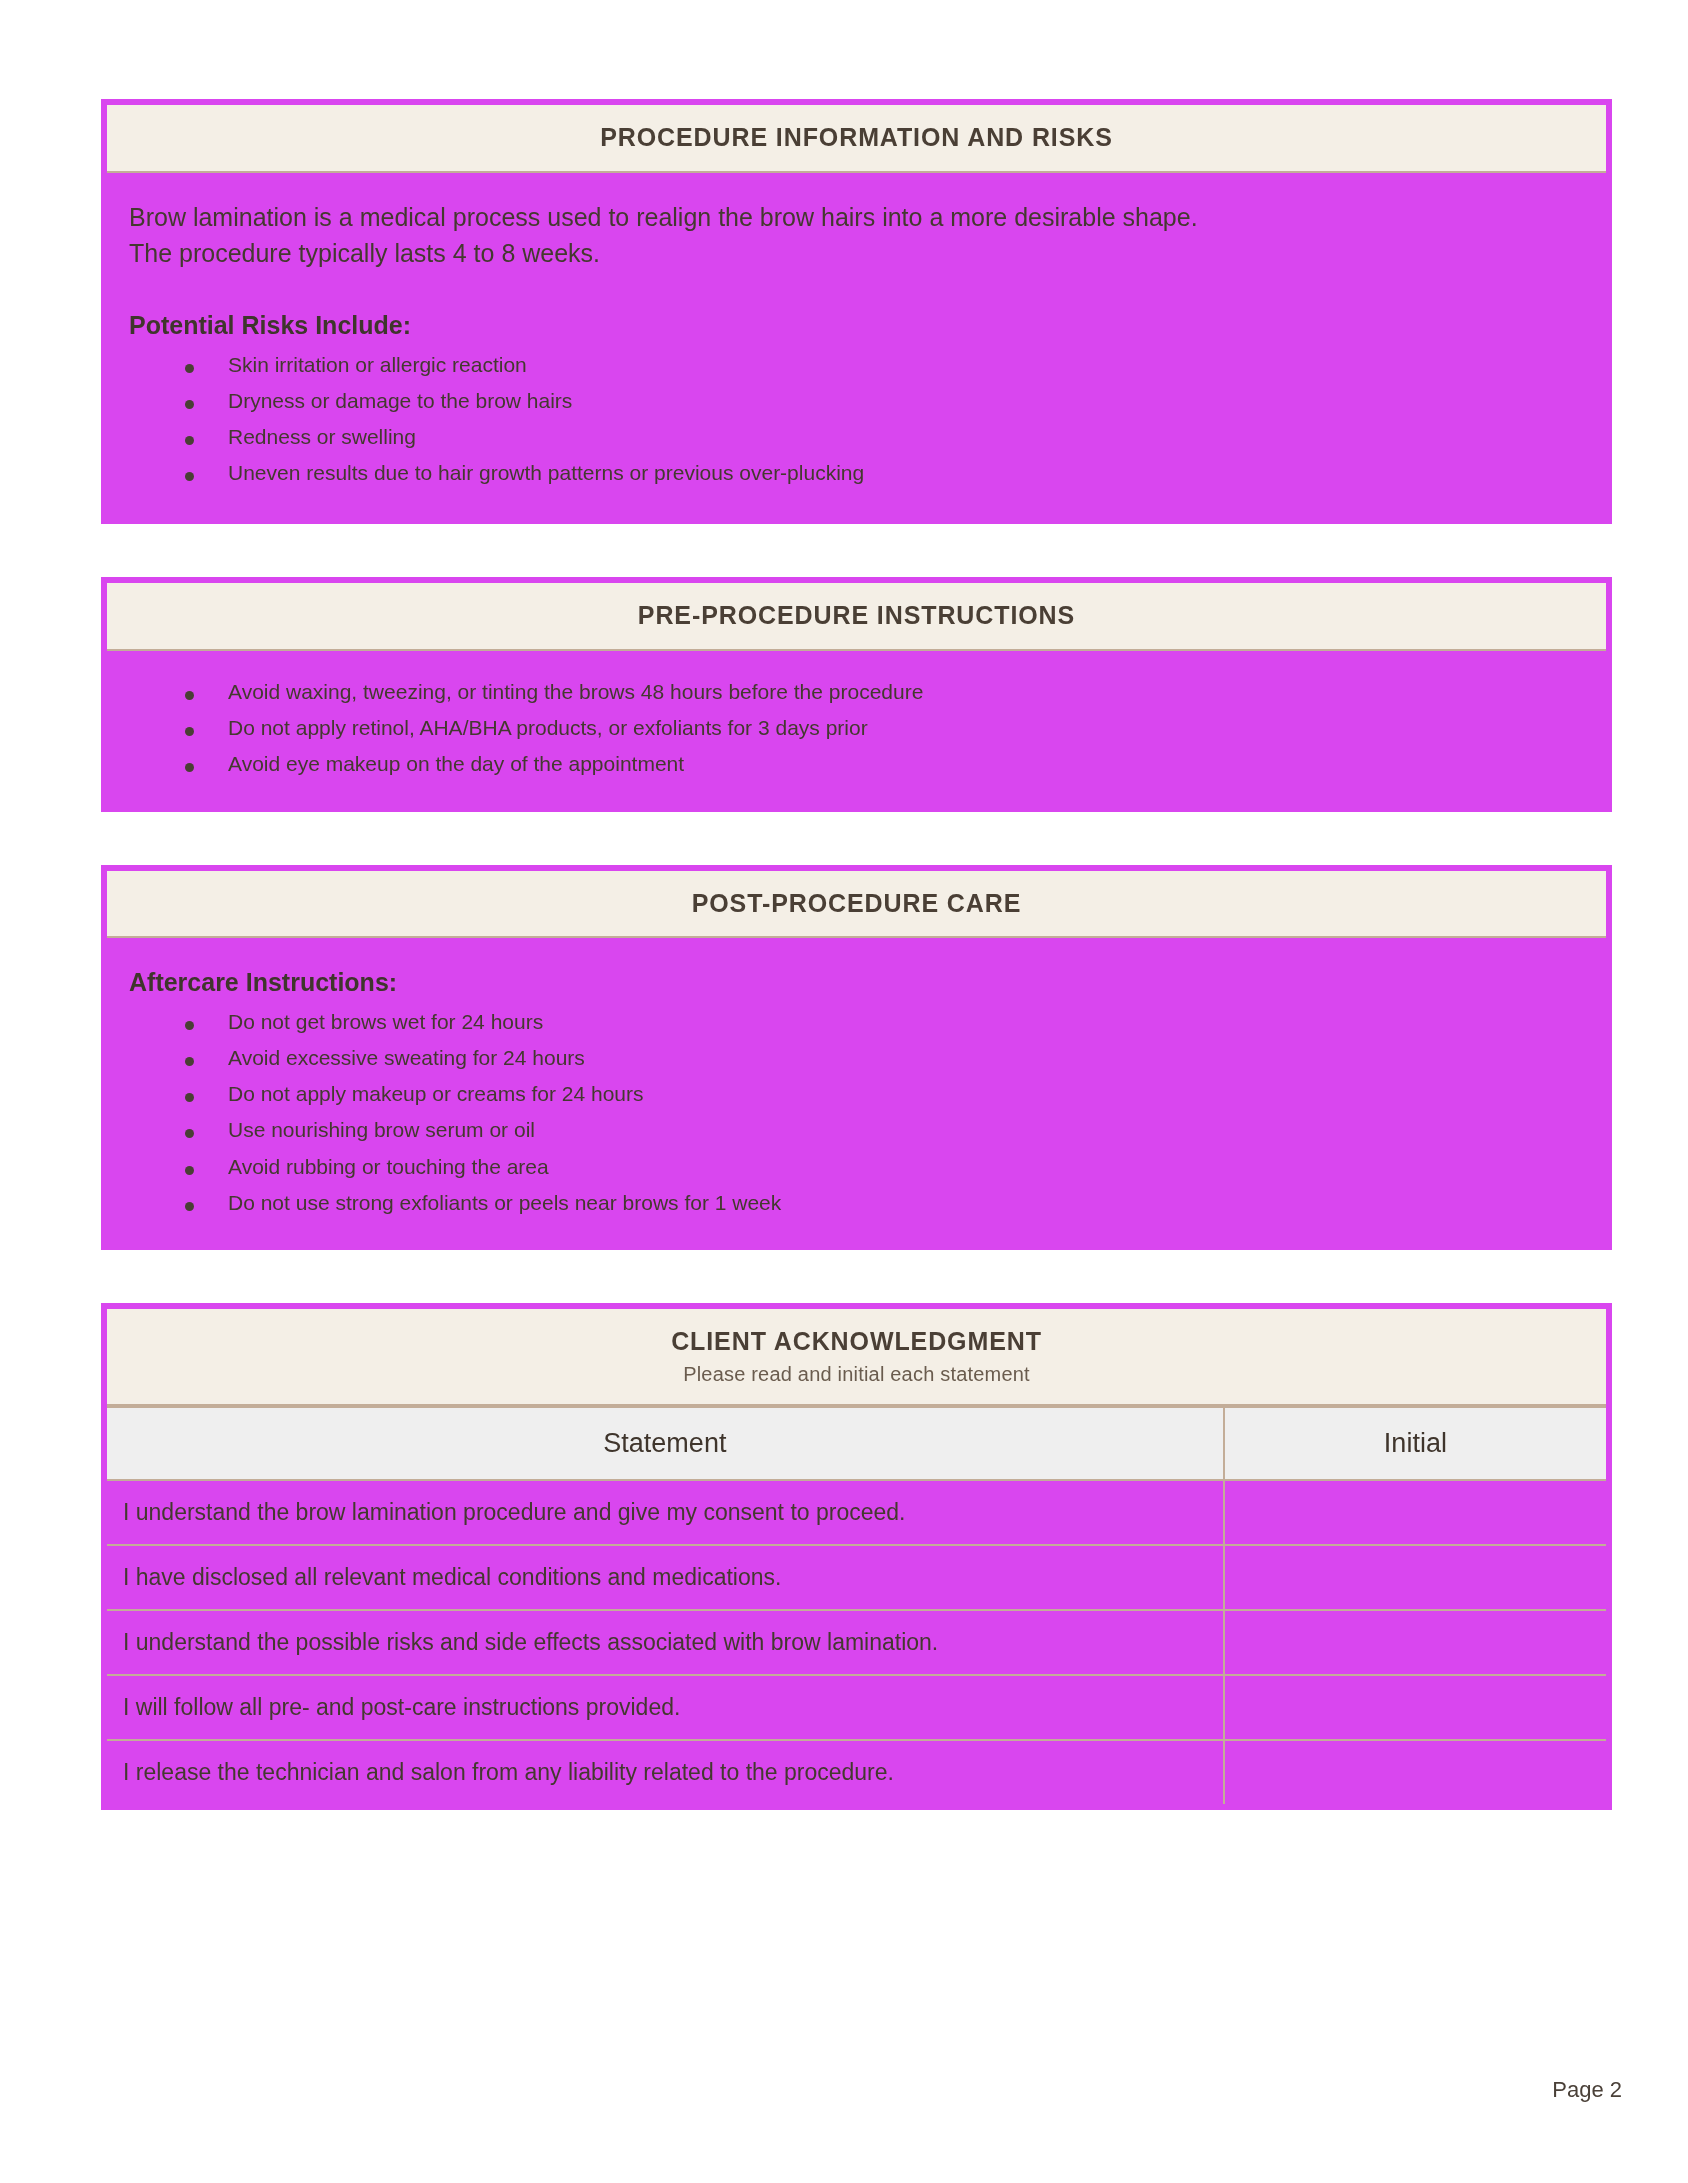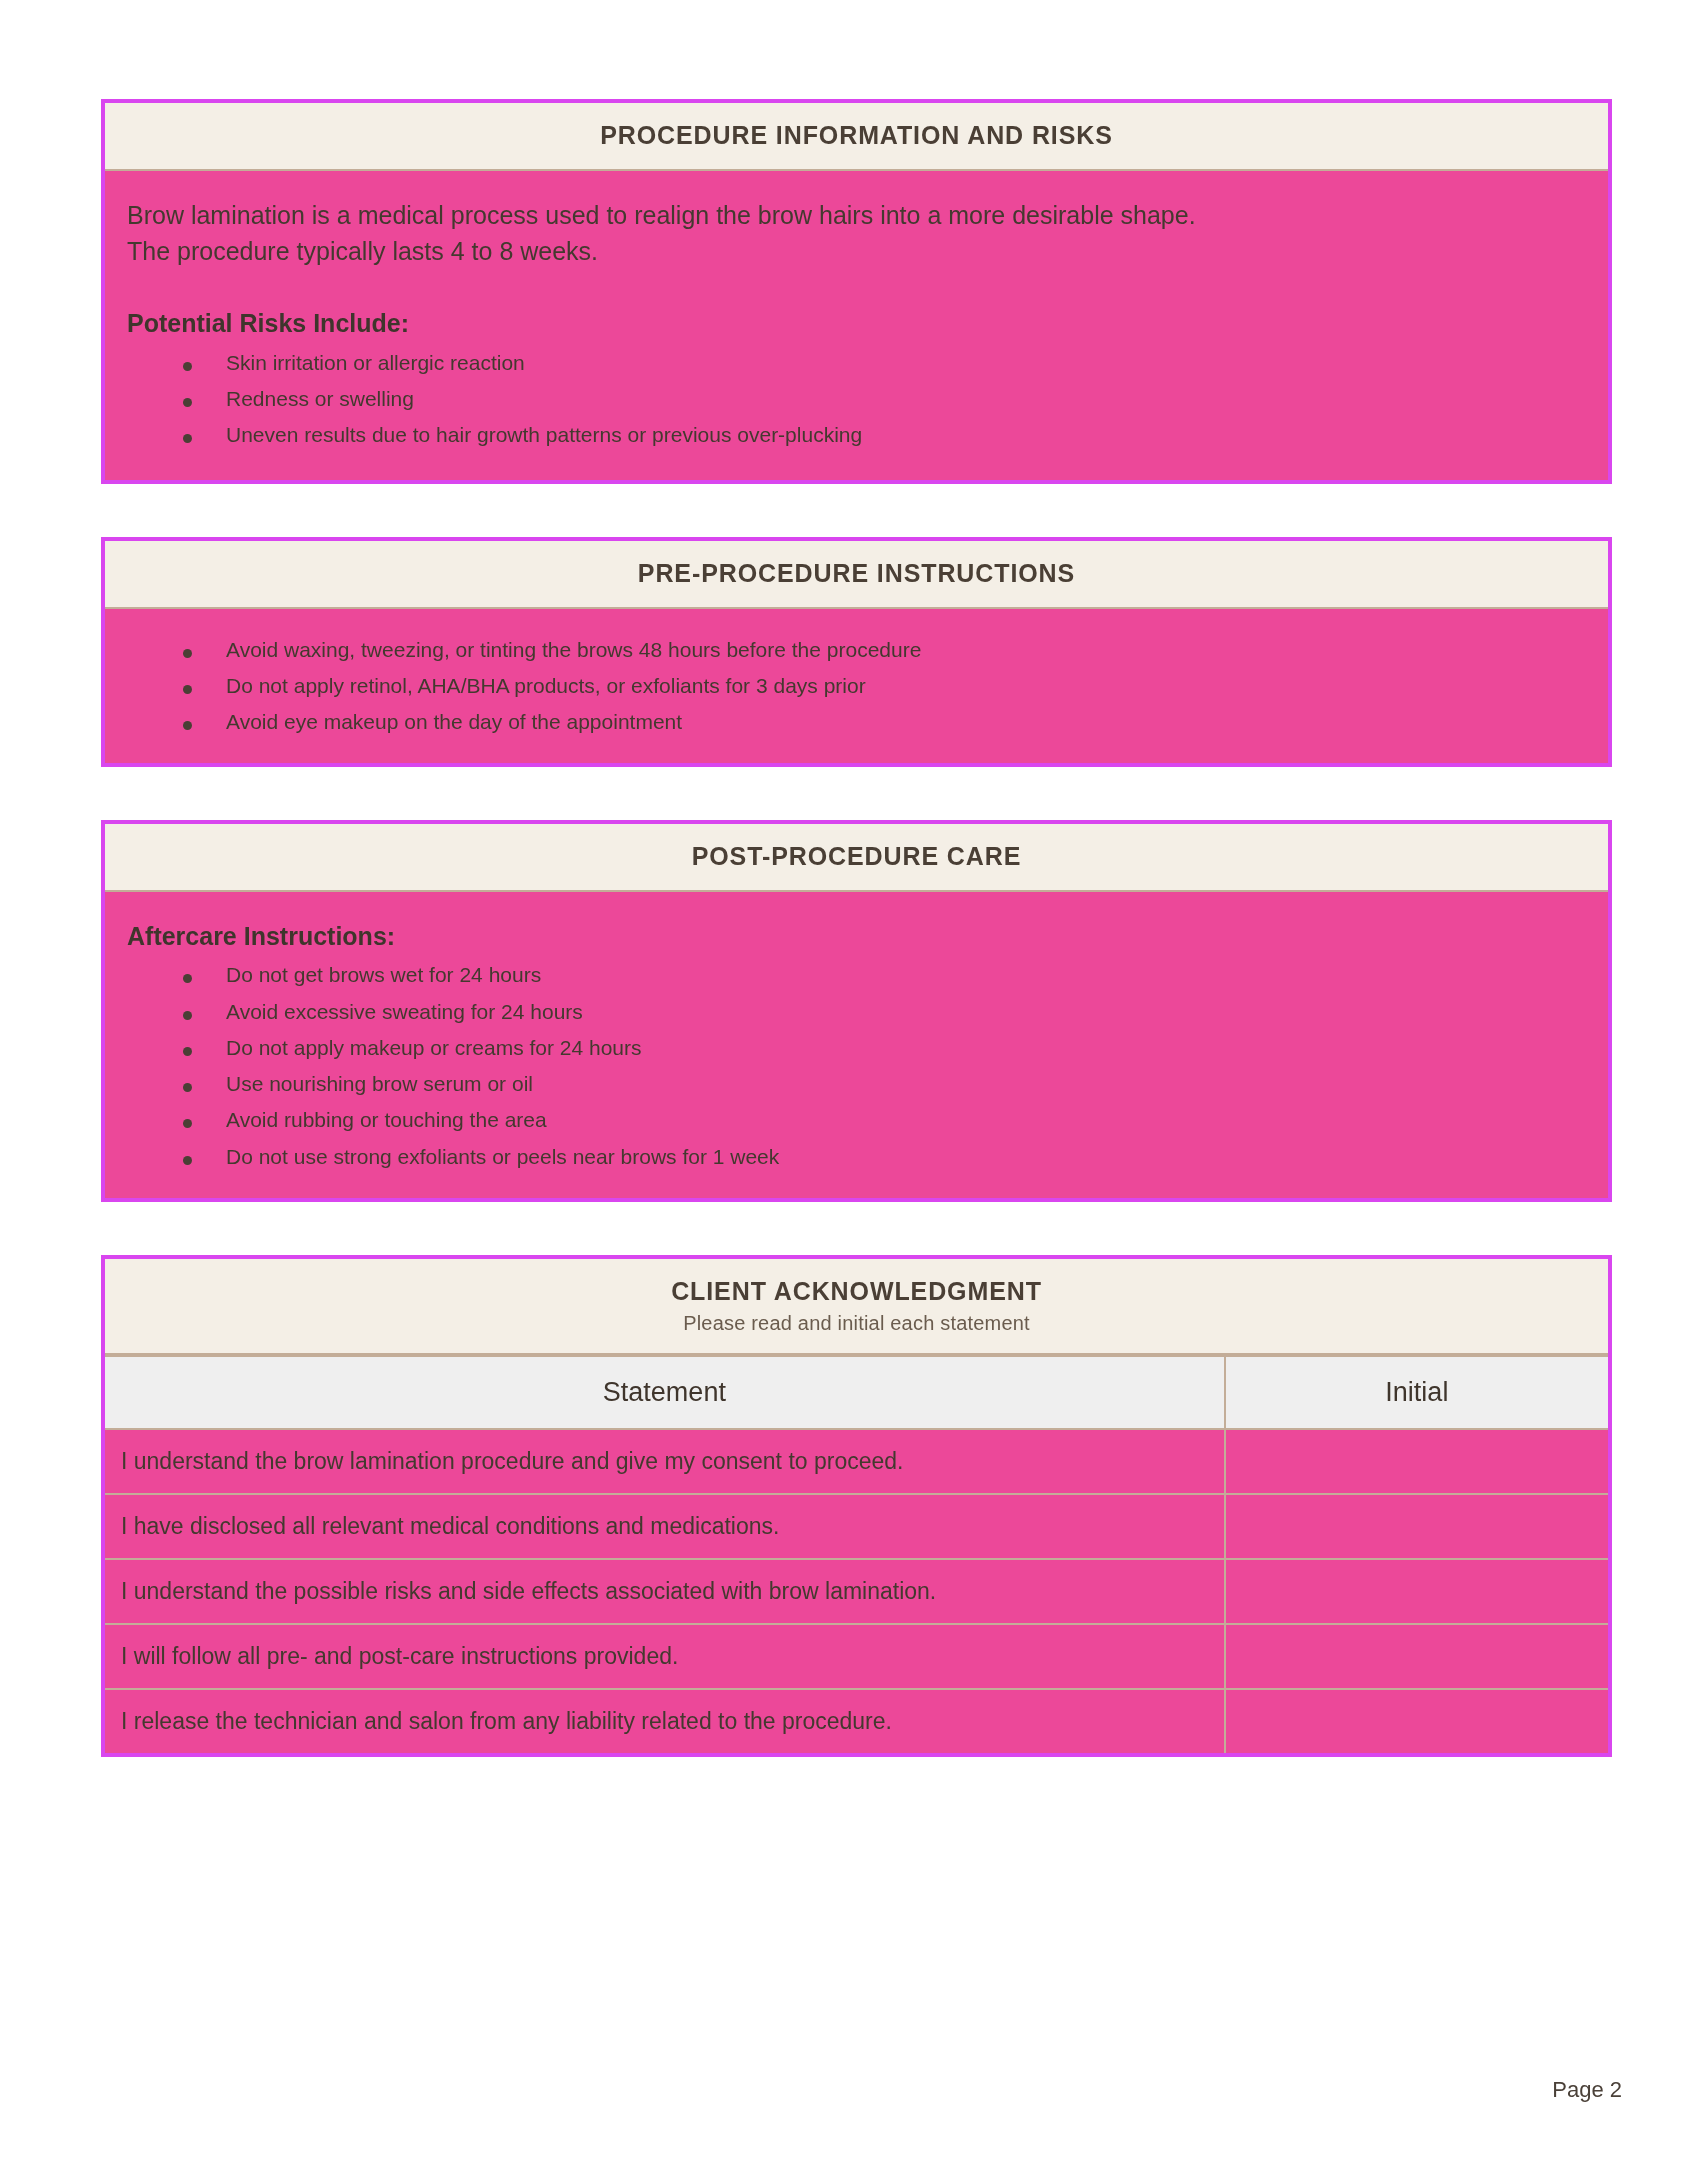--- a/index.html
+++ b/index.html
@@ -23,23 +23,23 @@
     position: absolute;
     left: 0; top: 0;
     width: 1689px;
     height: 2184px;
     padding: 99px 77px 0 101px;
     box-sizing: border-box;
   }
 
   
   .section {
-    border: 4px solid #d946ef;
+    border: 6px solid #d946ef;
     margin-bottom: 53px;
-    background: #ec4899;
+    background: #d946ef;
   }
   .section-header {
     background: #f4efe6;
     border-bottom: 2px solid #c3ad98;
     text-align: center;
     font-weight: bold;
     color: #4a3f35;
     letter-spacing: 0.9px;
     font-size: 25px;
     padding: 19px 10px 19px 10px;
@@ -154,20 +154,21 @@
 
     <div class="section">
       <div class="section-header">PROCEDURE INFORMATION AND RISKS</div>
       <div class="section-body">
         <p class="para">Brow lamination is a medical process used to realign the brow hairs into a more desirable shape.</p>
         <p class="para">The procedure typically lasts 4 to 8 weeks.</p>
         <div class="spacer"></div>
         <p class="lead">Potential Risks Include:</p>
         <ul class="bullets">
           <li><span class="dot"></span><span>Skin irritation or allergic reaction</span></li>
+          <li><span class="dot"></span><span>Dryness or damage to the brow hairs</span></li>
           <li><span class="dot"></span><span>Redness or swelling</span></li>
           <li><span class="dot"></span><span>Uneven results due to hair growth patterns or previous over-plucking</span></li>
         </ul>
       </div>
     </div>
 
     <div class="section">
       <div class="section-header">PRE-PROCEDURE INSTRUCTIONS</div>
       <div class="section-body tight">
         <ul class="bullets">

